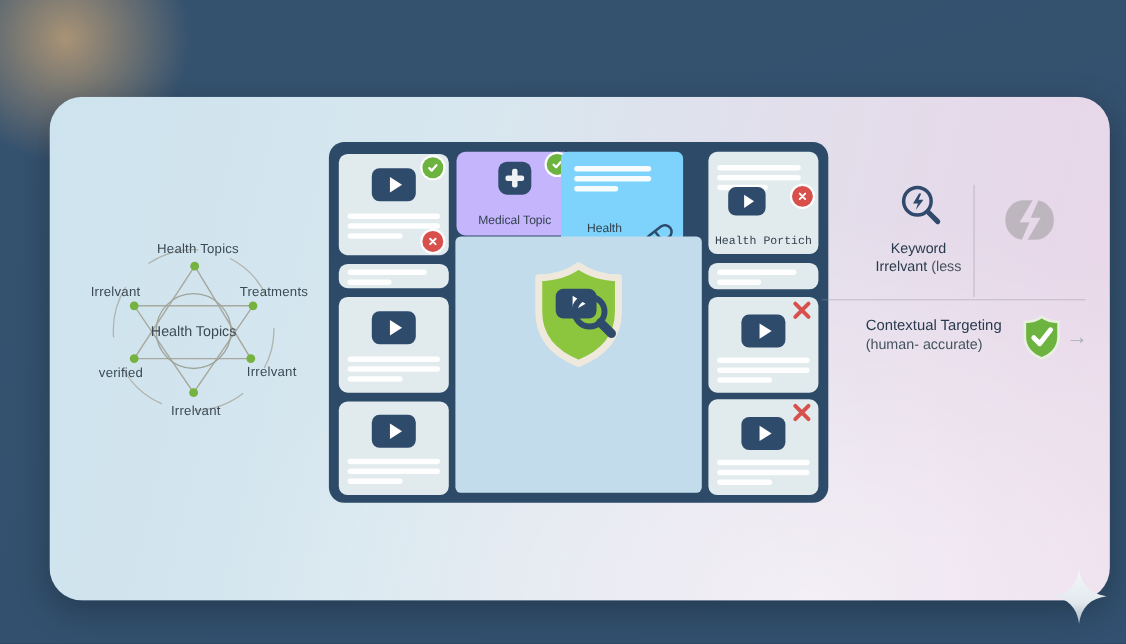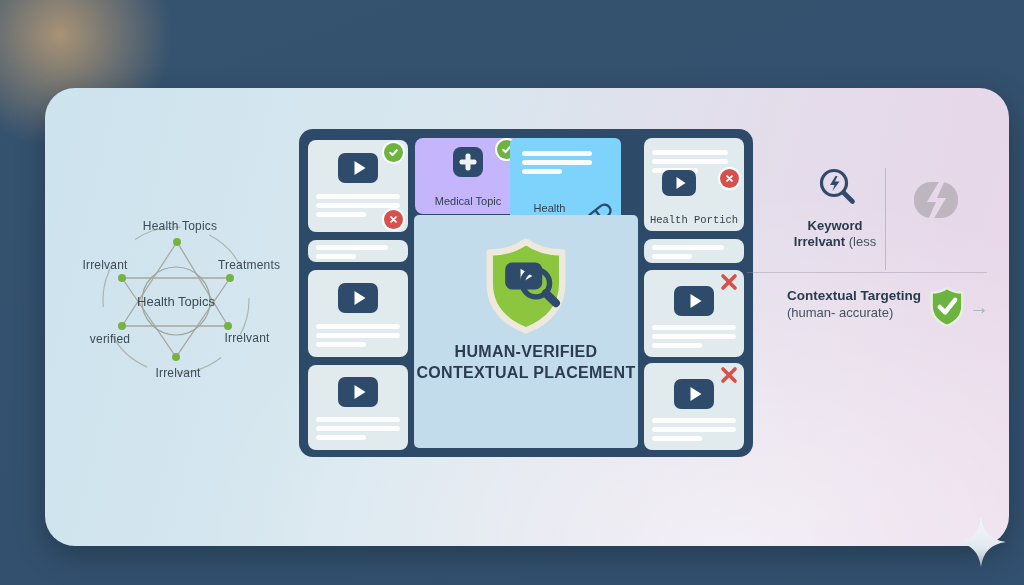--- a/index.html
+++ b/index.html
@@ -43,21 +43,21 @@
     left:50%;top:50%;transform:translate(-50%,-50%);}
   .cross::before{width:17px;height:5px;}
   .cross::after{width:5px;height:17px;}
   .bigpanel{position:absolute;left:115px;top:86px;width:224px;height:233px;background:#c3dcec;border-radius:5px;}
   .shield-main{display:block;margin:23px auto 8px;}
   .big-title{font-size:16px;font-weight:bold;color:#2b3c51;text-align:center;line-height:1.3;
     letter-spacing:.3px;}
   
   .legend{position:absolute;left:700px;top:70px;width:264px;height:200px;}
   .lg-col-text{position:absolute;text-align:center;font-size:13px;color:#45525e;line-height:1.22;}
-  .lg-bold{font-weight:bold;color:#293a4d;}
+  .lg-bold{font-weight:normal;color:#293a4d;}
   .divider-v{position:absolute;left:140px;top:10px;width:1px;height:102px;background:rgba(150,140,160,.45);}
   .divider-h{position:absolute;left:2px;top:114px;width:240px;height:1px;background:rgba(150,140,160,.4);}
   .lg-row2-text{position:absolute;left:42px;top:130px;width:168px;font-size:13px;color:#45525e;line-height:1.25;}
   .lg-row2-text .lg-bold{font-size:13.5px;}
   .lg-arrow{position:absolute;left:224px;top:138px;font-size:20px;font-weight:bold;color:#a4adb6;}
   
   .sparkle{position:absolute;left:955px;top:516px;z-index:5;}
 </style>
 </head>
 <body>
@@ -164,24 +164,20 @@
       </div>
 
       <div class="bigpanel">
         <svg class="shield-main" width="88" height="96" viewBox="0 0 92 106">
           <path d="M46 4 C57 12 71 16 86 16 L86 50 C86 77 69 93 46 102 C23 93 6 77 6 50 L6 16 C21 16 35 12 46 4 Z" fill="#8cc63e" stroke="#eee9dc" stroke-width="7" stroke-linejoin="round"></path>
           <rect x="23" y="27" width="41" height="30" rx="8" fill="#2e4b6b"></rect>
           <path d="M40 34 L53 42 L40 50 Z" fill="#ffffff"></path>
           <circle cx="57" cy="50" r="15" fill="none" stroke="#2e4b6b" stroke-width="6"></circle>
           <line x1="68" y1="61" x2="79" y2="72" stroke="#2e4b6b" stroke-width="9" stroke-linecap="round"></line>
         </svg>
-        <div class="big-title">
-          <div>HUMAN-VERIFIED</div>
-          <div>CONTEXTUAL PLACEMENT</div>
-        </div>
       </div>
 
       <div class="vcard" style="left:345px;top:9px;width:100px;height:93px;">
         <div class="bars" style="padding-top:8px;">
           <div class="bar" style="width:90%;"></div>
           <div class="bar" style="width:90%;"></div>
           <div class="bar" style="width:55%;"></div>
         </div>
         <div class="thumb sm" style="position:absolute;left:18px;top:32px;margin:0;"></div>
         <div class="badge red" style="top:31px;right:5px;">

